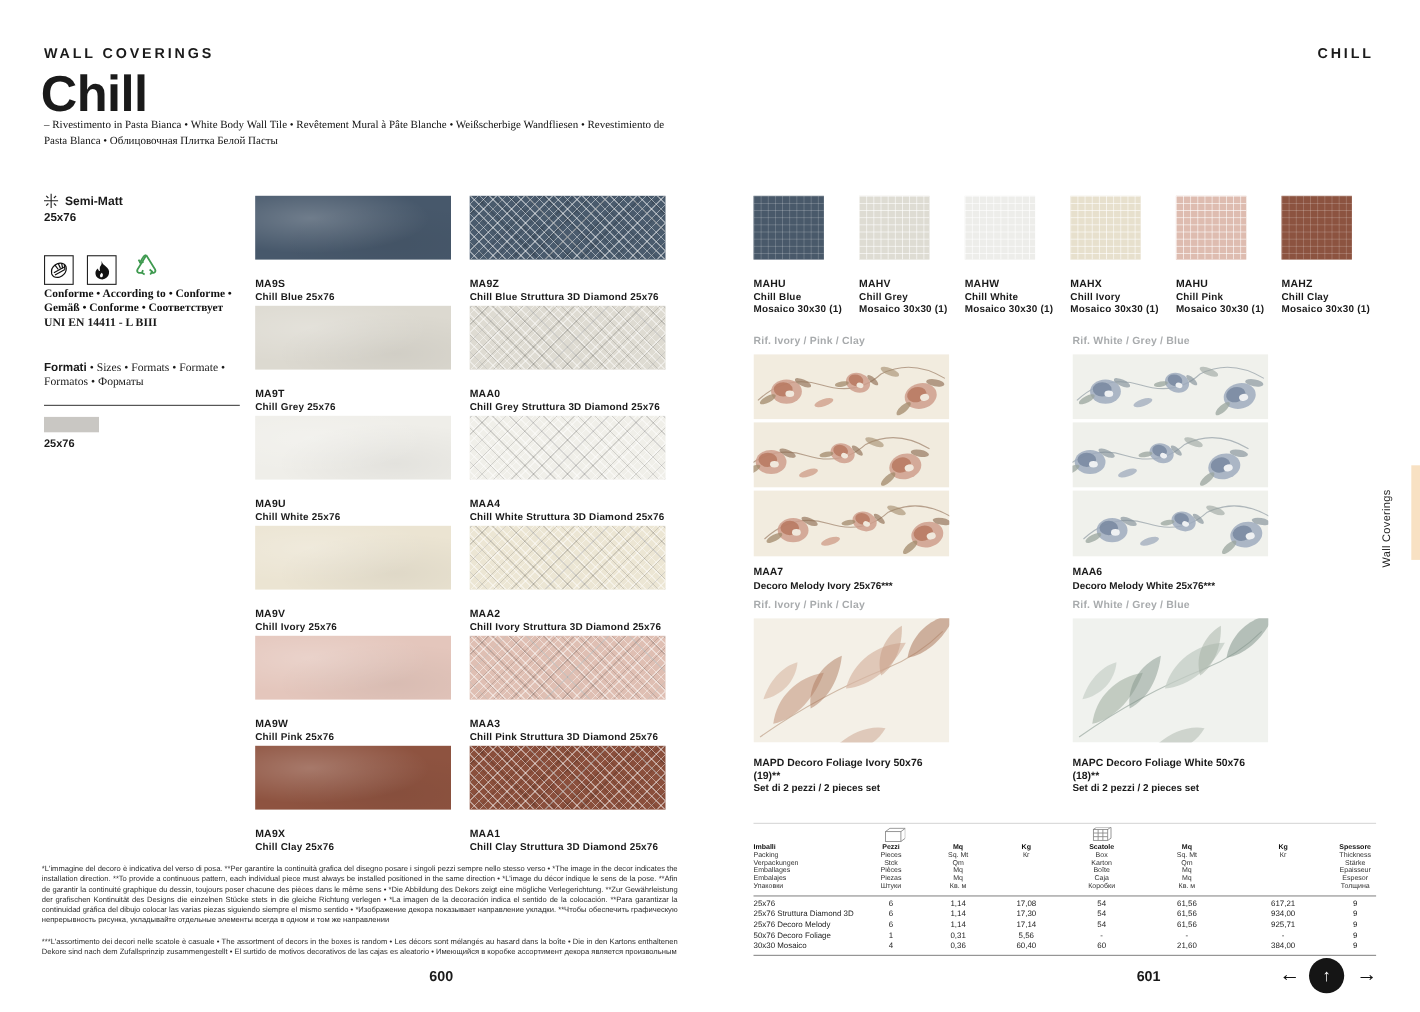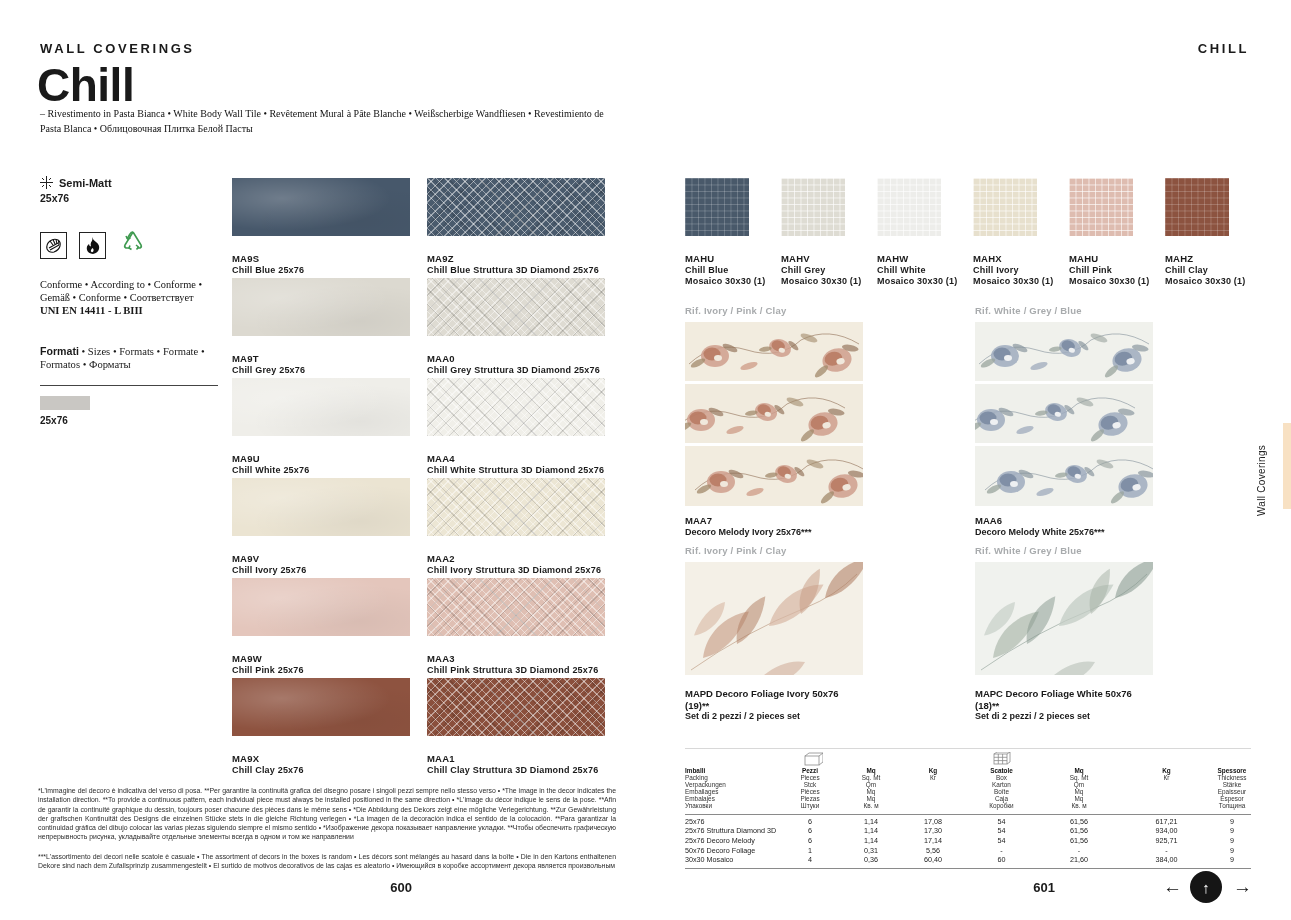--- a/index.html
+++ b/index.html
@@ -129,21 +129,21 @@
           <path d="M15,3 Q13,3 12,5 L9,10"></path>
           <path d="M22,19 L12,19 M9,10 L20,10" stroke="none"></path>
           <polyline points="12,16.5 11,19 13.5,20.5"></polyline>
           <polyline points="17,17 19.5,19 17.5,21.5" transform="translate(1,-1)"></polyline>
           <polyline points="8,7 9.5,10 12.5,9"></polyline>
         </g>
       </svg>
     </span>
   </div>
 
-  <p class="conformity" style="margin-top:18px; width:186px;">Conforme • According to • Conforme • Gemäß • Conforme • Соответствует</p>
+  <p class="conformity" style="width:186px;font-weight:bold;">Conforme • According to • Conforme • Gemäß • Conforme • Соответствует</p>
   <p class="standard">UNI EN 14411 - L BIII</p>
 
   <p class="formats" style="margin-top:29px; width:186px;"><b>Formati</b><span class="serif"> • Sizes • Formats • Formate • Formatos • Форматы</span></p>
 
   <hr class="rule" style="margin-top:13px; width:178px;">
   <div class="format-swatch" style="margin-top: 10px; background-color: rgb(201, 199, 195);"></div>
   <div style="margin-top:5px; font-size:10px; font-weight:bold;">25x76</div>
 </aside>
 
 <section class="abs tile-grid" style="left:232px; top:178px; width:373px;">

